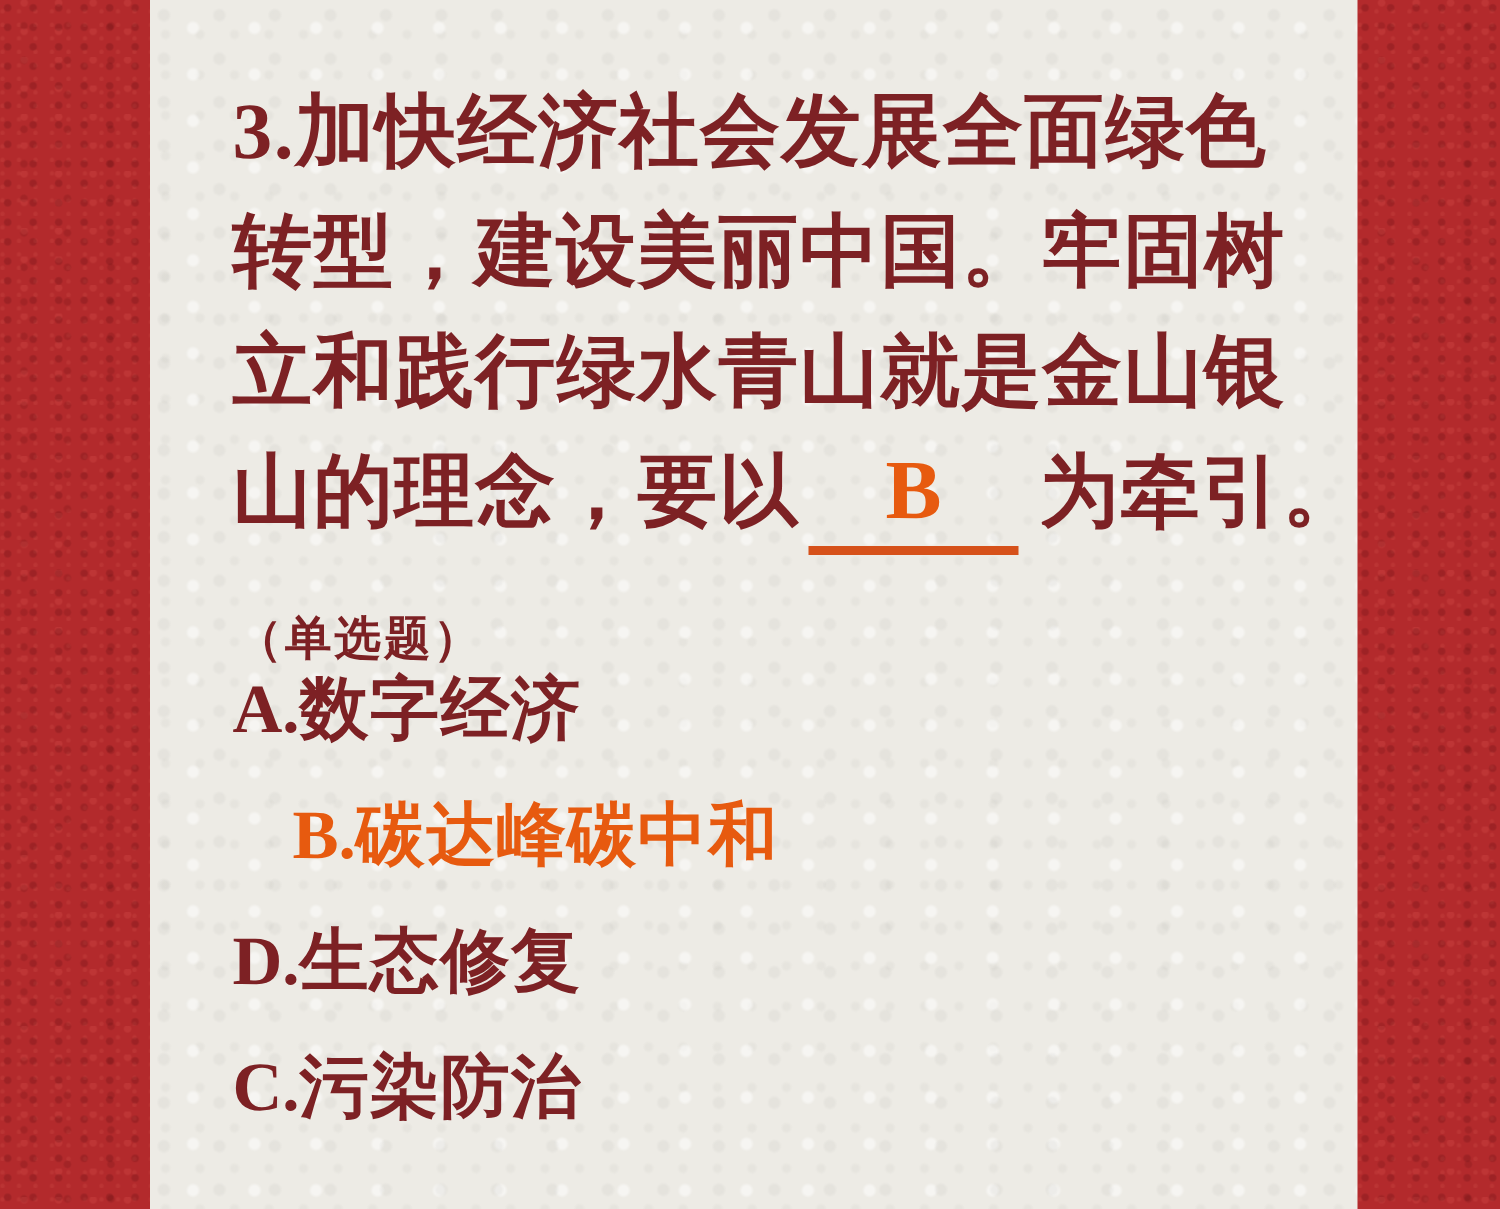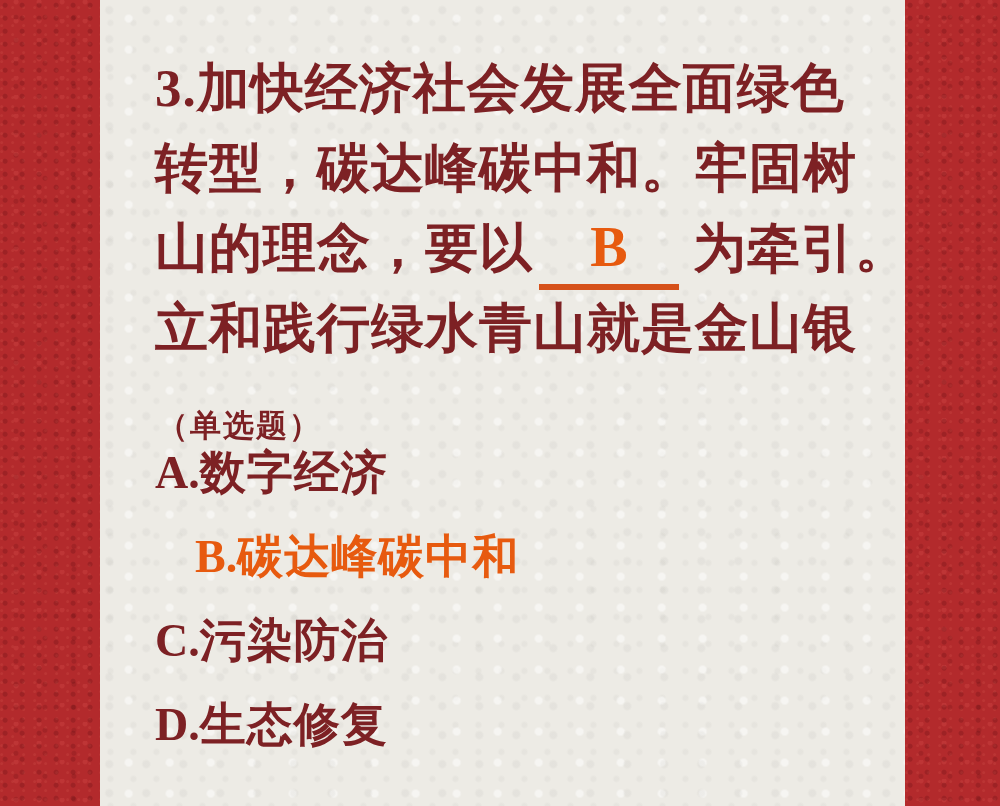--- a/index.html
+++ b/index.html
@@ -111,29 +111,29 @@
 </style>
 </head>
 <body>
 
 <div class="stage">
   <div class="bar left"></div>
 
   <div class="panel">
     <div class="question">
       <div class="qline">3.加快经济社会发展全面绿色</div>
-      <div class="qline">转型，碳达峰碳中和。牢固树</div>
+      <div class="qline">转型，建设美丽中国。牢固树</div>
+      <div class="qline">立和践行绿水青山就是金山银</div>
       <div class="qline"><span>山的理念，要以</span><span class="blank"><span class="blank-letter">B</span></span><span>为牵引。</span></div>
-      <div class="qline">立和践行绿水青山就是金山银</div>
     </div>
 
     <div class="qtype">（单选题）</div>
 
     <div class="options">
       <div class="option"><span class="okey">A.</span><span class="olabel">数字经济</span></div>
       <div class="option correct"><span class="okey">B.</span><span class="olabel">碳达峰碳中和</span></div>
+      <div class="option"><span class="okey">D.</span><span class="olabel">生态修复</span></div>
       <div class="option"><span class="okey">C.</span><span class="olabel">污染防治</span></div>
-      <div class="option"><span class="okey">D.</span><span class="olabel">生态修复</span></div>
     </div>
   </div>
 
   <div class="bar right"></div>
 </div>
 
 </body></html>

